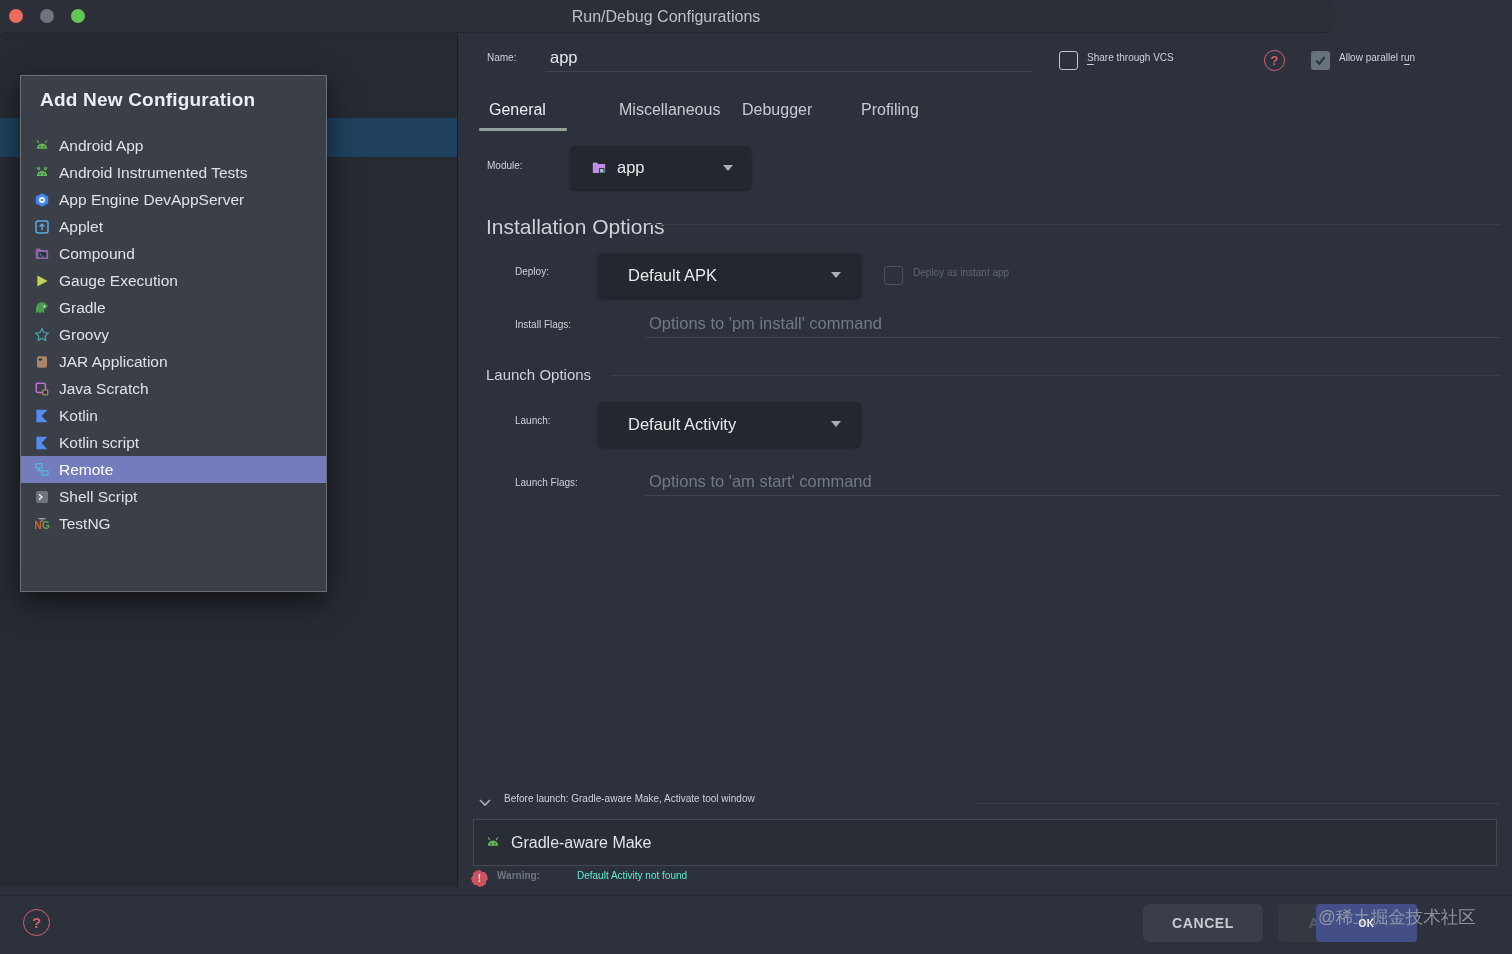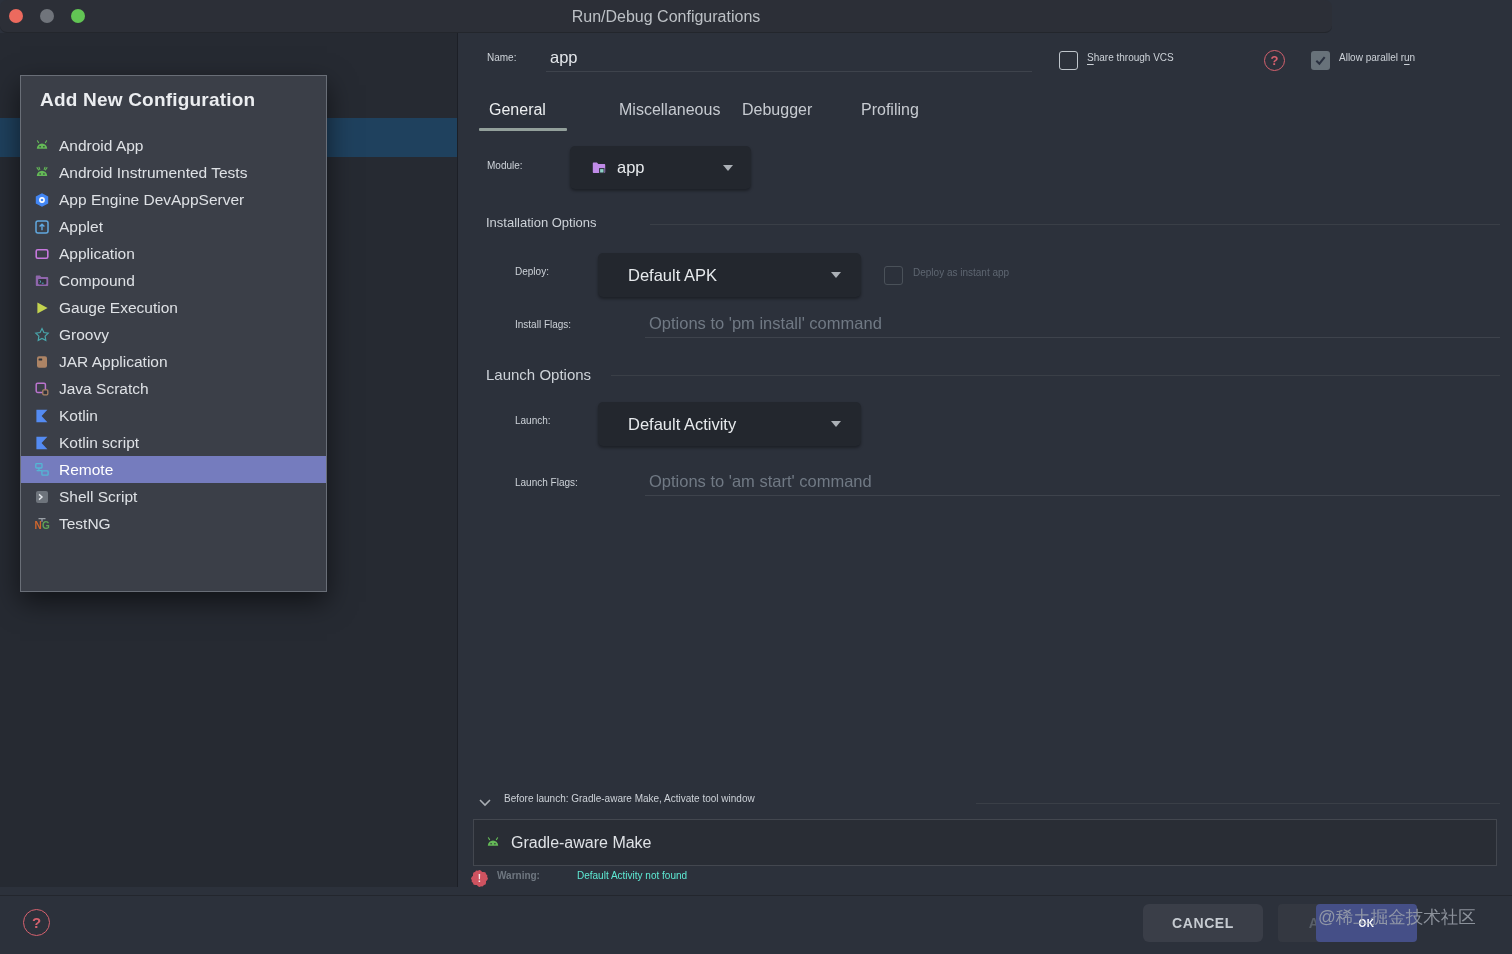--- a/index.html
+++ b/index.html
@@ -193,43 +193,44 @@
       </div>
 
       <div class="pitem">
         <svg class="ic" viewBox="0 0 16 16">
           <rect x="2" y="2" width="12" height="12" rx="2" fill="none" stroke="#61A8DE" stroke-width="1.5"></rect>
           <path d="M8 11.2V5.4M5.6 7.6 8 5.2l2.4 2.4" stroke="#61A8DE" stroke-width="1.4" fill="none"></path>
         </svg>
         <span>Applet</span>
       </div>
 
-      <div class="pitem">
-        <svg class="ic" viewBox="0 0 16 16">
-          <rect x="2.2" y="3.8" width="11.6" height="8.4" rx="1.5" fill="none" stroke="#C678DD" stroke-width="1.6"></rect>
-        </svg>
-        <span>Application</span>
-      </div>
 
       <div class="pitem">
         <svg class="ic" viewBox="0 0 16 16">
           <path d="M1.8 5V3.4c0-.6.4-1 1-1h3.1l1.4 1.5h5.9c.6 0 1 .4 1 1V12c0 .6-.4 1-1 1H2.8c-.6 0-1-.4-1-1z" fill="#8F66AC"></path>
           <rect x="4.2" y="6" width="8.2" height="5.4" rx=".8" fill="#2E323A"></rect>
           <path d="M5.6 7.4 7 8.6 5.6 9.8M7.8 10.2h1.8" stroke="#53B7D4" stroke-width=".9" fill="none"></path>
         </svg>
         <span>Compound</span>
       </div>
 
       <div class="pitem">
         <svg class="ic" viewBox="0 0 16 16">
           <polygon points="3.4,2.4 13.6,8 3.4,13.6" fill="#C3D34F"></polygon>
         </svg>
         <span>Gauge Execution</span>
       </div>
 
+      <div class="pitem">
+        <svg class="ic" viewBox="0 0 16 16">
+          <path d="M13.5 5.6c-1-2.1-3-3.4-5.5-3.4C4.7 2.2 2 4.9 2 8.2v4.4c0 .6.5.8.9.4l1.3-1.4 1.3 1.4c.3.3.7.3 1 0l1.3-1.4 1.3 1.4c.4.4.9.2.9-.4V9.4c1.9-.4 3.1-1.8 3.5-3.8z" fill="#4C9B52"></path>
+          <circle cx="10.4" cy="6.4" r=".9" fill="#FFFFFF"></circle>
+        </svg>
+        <span>Gradle</span>
+      </div>
 
       <div class="pitem">
         <svg class="ic" viewBox="0 0 16 16">
           <path d="M8 1.6l1.9 3.9 4.3.6-3.1 3 .7 4.3L8 11.4l-3.8 2 .7-4.3-3.1-3 4.3-.6z" fill="none" stroke="#49A5AB" stroke-width="1.2"></path>
         </svg>
         <span>Groovy</span>
       </div>
 
       <div class="pitem">
         <svg class="ic" viewBox="0 0 16 16">
@@ -316,21 +317,21 @@
   <div class="lbl" style="left:487px; top:160px;">Module:</div>
   <div class="combo" style="left:570px; top:146px; width:181px; height:43px; padding-left:21px;">
     <svg class="ic" viewBox="0 0 16 16" style="margin-right:10px">
       <path d="M1.8 5V3.4c0-.6.4-1 1-1h3.1l1.4 1.5h5.9c.6 0 1 .4 1 1V12c0 .6-.4 1-1 1H2.8c-.6 0-1-.4-1-1z" fill="#C08BE8"></path>
       <rect x="8.6" y="8.6" width="4.4" height="4.4" fill="#8FD0C8" stroke="#2C313B" stroke-width="1"></rect>
     </svg>
     <span class="ctext">app</span>
     <span class="caret" style="right:18px; top:19px;"></span>
   </div>
 
-  <div class="lbl" style="left:486px; top:215px; font-size:13px;">Installation Options</div>
+  <div class="lbl" style="left:486px; top:215px; font-size:21px;">Installation Options</div>
   <div class="secrule" style="left:650px; top:224px; width:850px;"></div>
 
   <div class="lbl" style="left:515px; top:266px;">Deploy:</div>
   <div class="combo" style="left:598px; top:253px; width:263px; height:44px; padding-left:30px;">
     <span class="ctext">Default APK</span>
     <span class="caret" style="right:20px; top:19px;"></span>
   </div>
   <div class="cbox disabled" style="left:884px; top:266px;"></div>
   <div class="lbl disabled-text" style="left:913px; top:267px;">Deploy as instant app</div>
 

